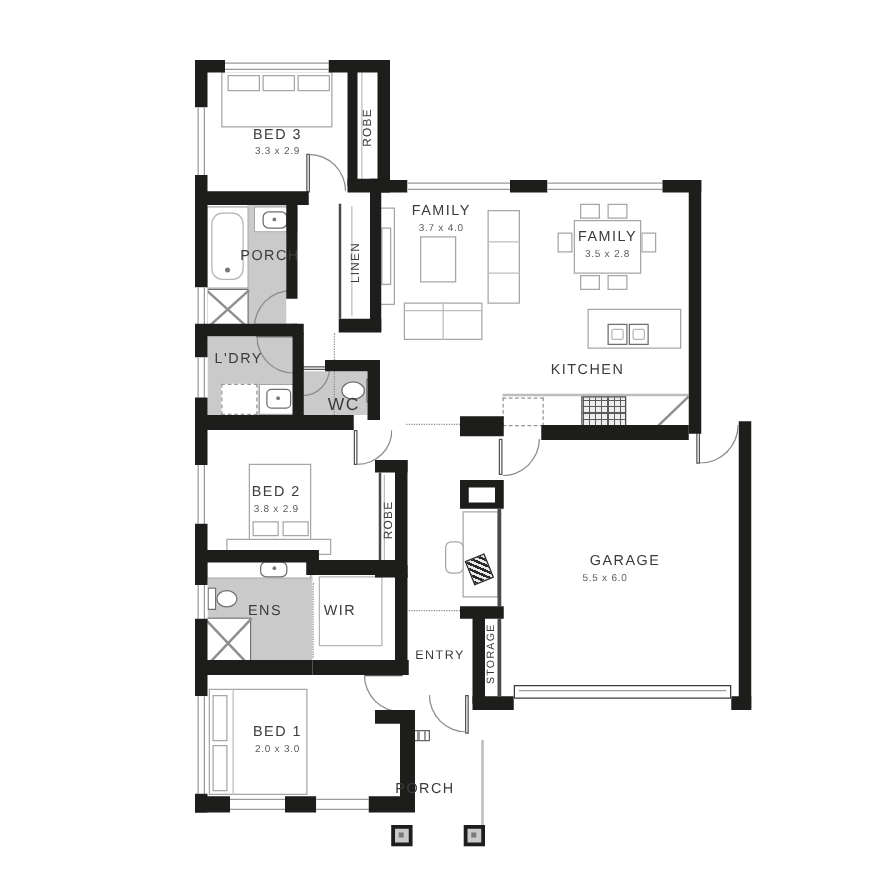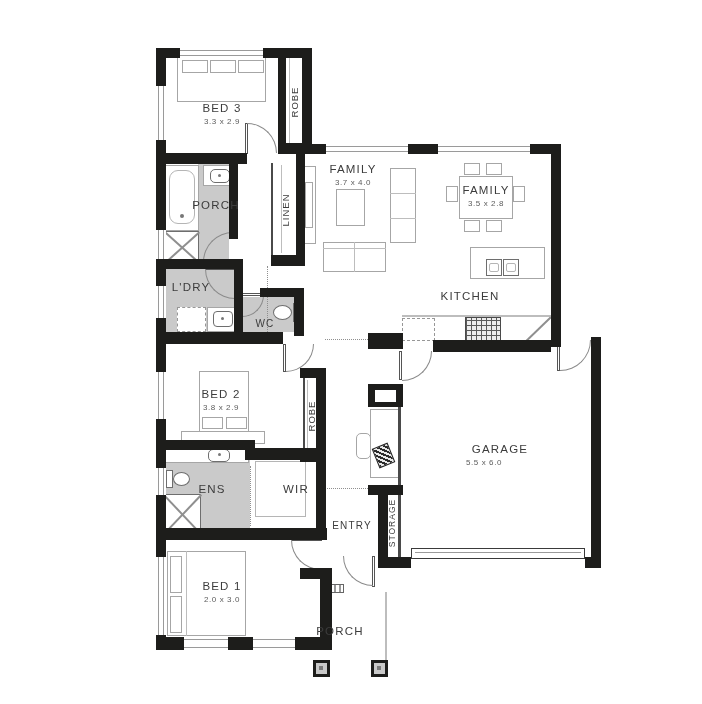--- a/index.html
+++ b/index.html
@@ -258,28 +258,28 @@
   <div class="lbl" style="left:222px;top:108px">BED 3</div>
   <div class="dim" style="left:222px;top:121px">3.3 x 2.9</div>
   <div class="vlbl" style="left:294px;top:102px">ROBE</div>
   <div class="lbl" style="left:216px;top:205px">PORCH</div>
   <div class="vlbl" style="left:285px;top:210px">LINEN</div>
   <div class="lbl" style="left:353px;top:169px">FAMILY</div>
   <div class="dim" style="left:353px;top:182px">3.7 x 4.0</div>
   <div class="lbl" style="left:486px;top:190px">FAMILY</div>
   <div class="dim" style="left:486px;top:203px">3.5 x 2.8</div>
   <div class="lbl" style="left:191px;top:287px">L'DRY</div>
-  <div class="lbl" style="left:265px;top:323px;font-size:10px">WC</div>
+  <div class="lbl" style="left:275px;top:323px;font-size:14px">WC</div>
   <div class="lbl" style="left:470px;top:296px">KITCHEN</div>
   <div class="lbl" style="left:221px;top:394px">BED 2</div>
   <div class="dim" style="left:221px;top:407px">3.8 x 2.9</div>
   <div class="vlbl" style="left:311px;top:416px">ROBE</div>
   <div class="lbl" style="left:500px;top:449px">GARAGE</div>
   <div class="dim" style="left:484px;top:462px">5.5 x 6.0</div>
   <div class="lbl" style="left:212px;top:489px">ENS</div>
-  <div class="lbl" style="left:296px;top:489px">WIR</div>
+  <div class="lbl" style="left:272px;top:489px">WIR</div>
   <div class="lbl" style="left:352px;top:525px;font-size:10px">ENTRY</div>
   <div class="vlbl" style="left:392px;top:523px;font-size:8.5px">STORAGE</div>
   <div class="lbl" style="left:222px;top:586px">BED 1</div>
   <div class="dim" style="left:222px;top:599px">2.0 x 3.0</div>
   <div class="lbl" style="left:340px;top:631px">PORCH</div>
 
 </div>
 
 </body></html>

